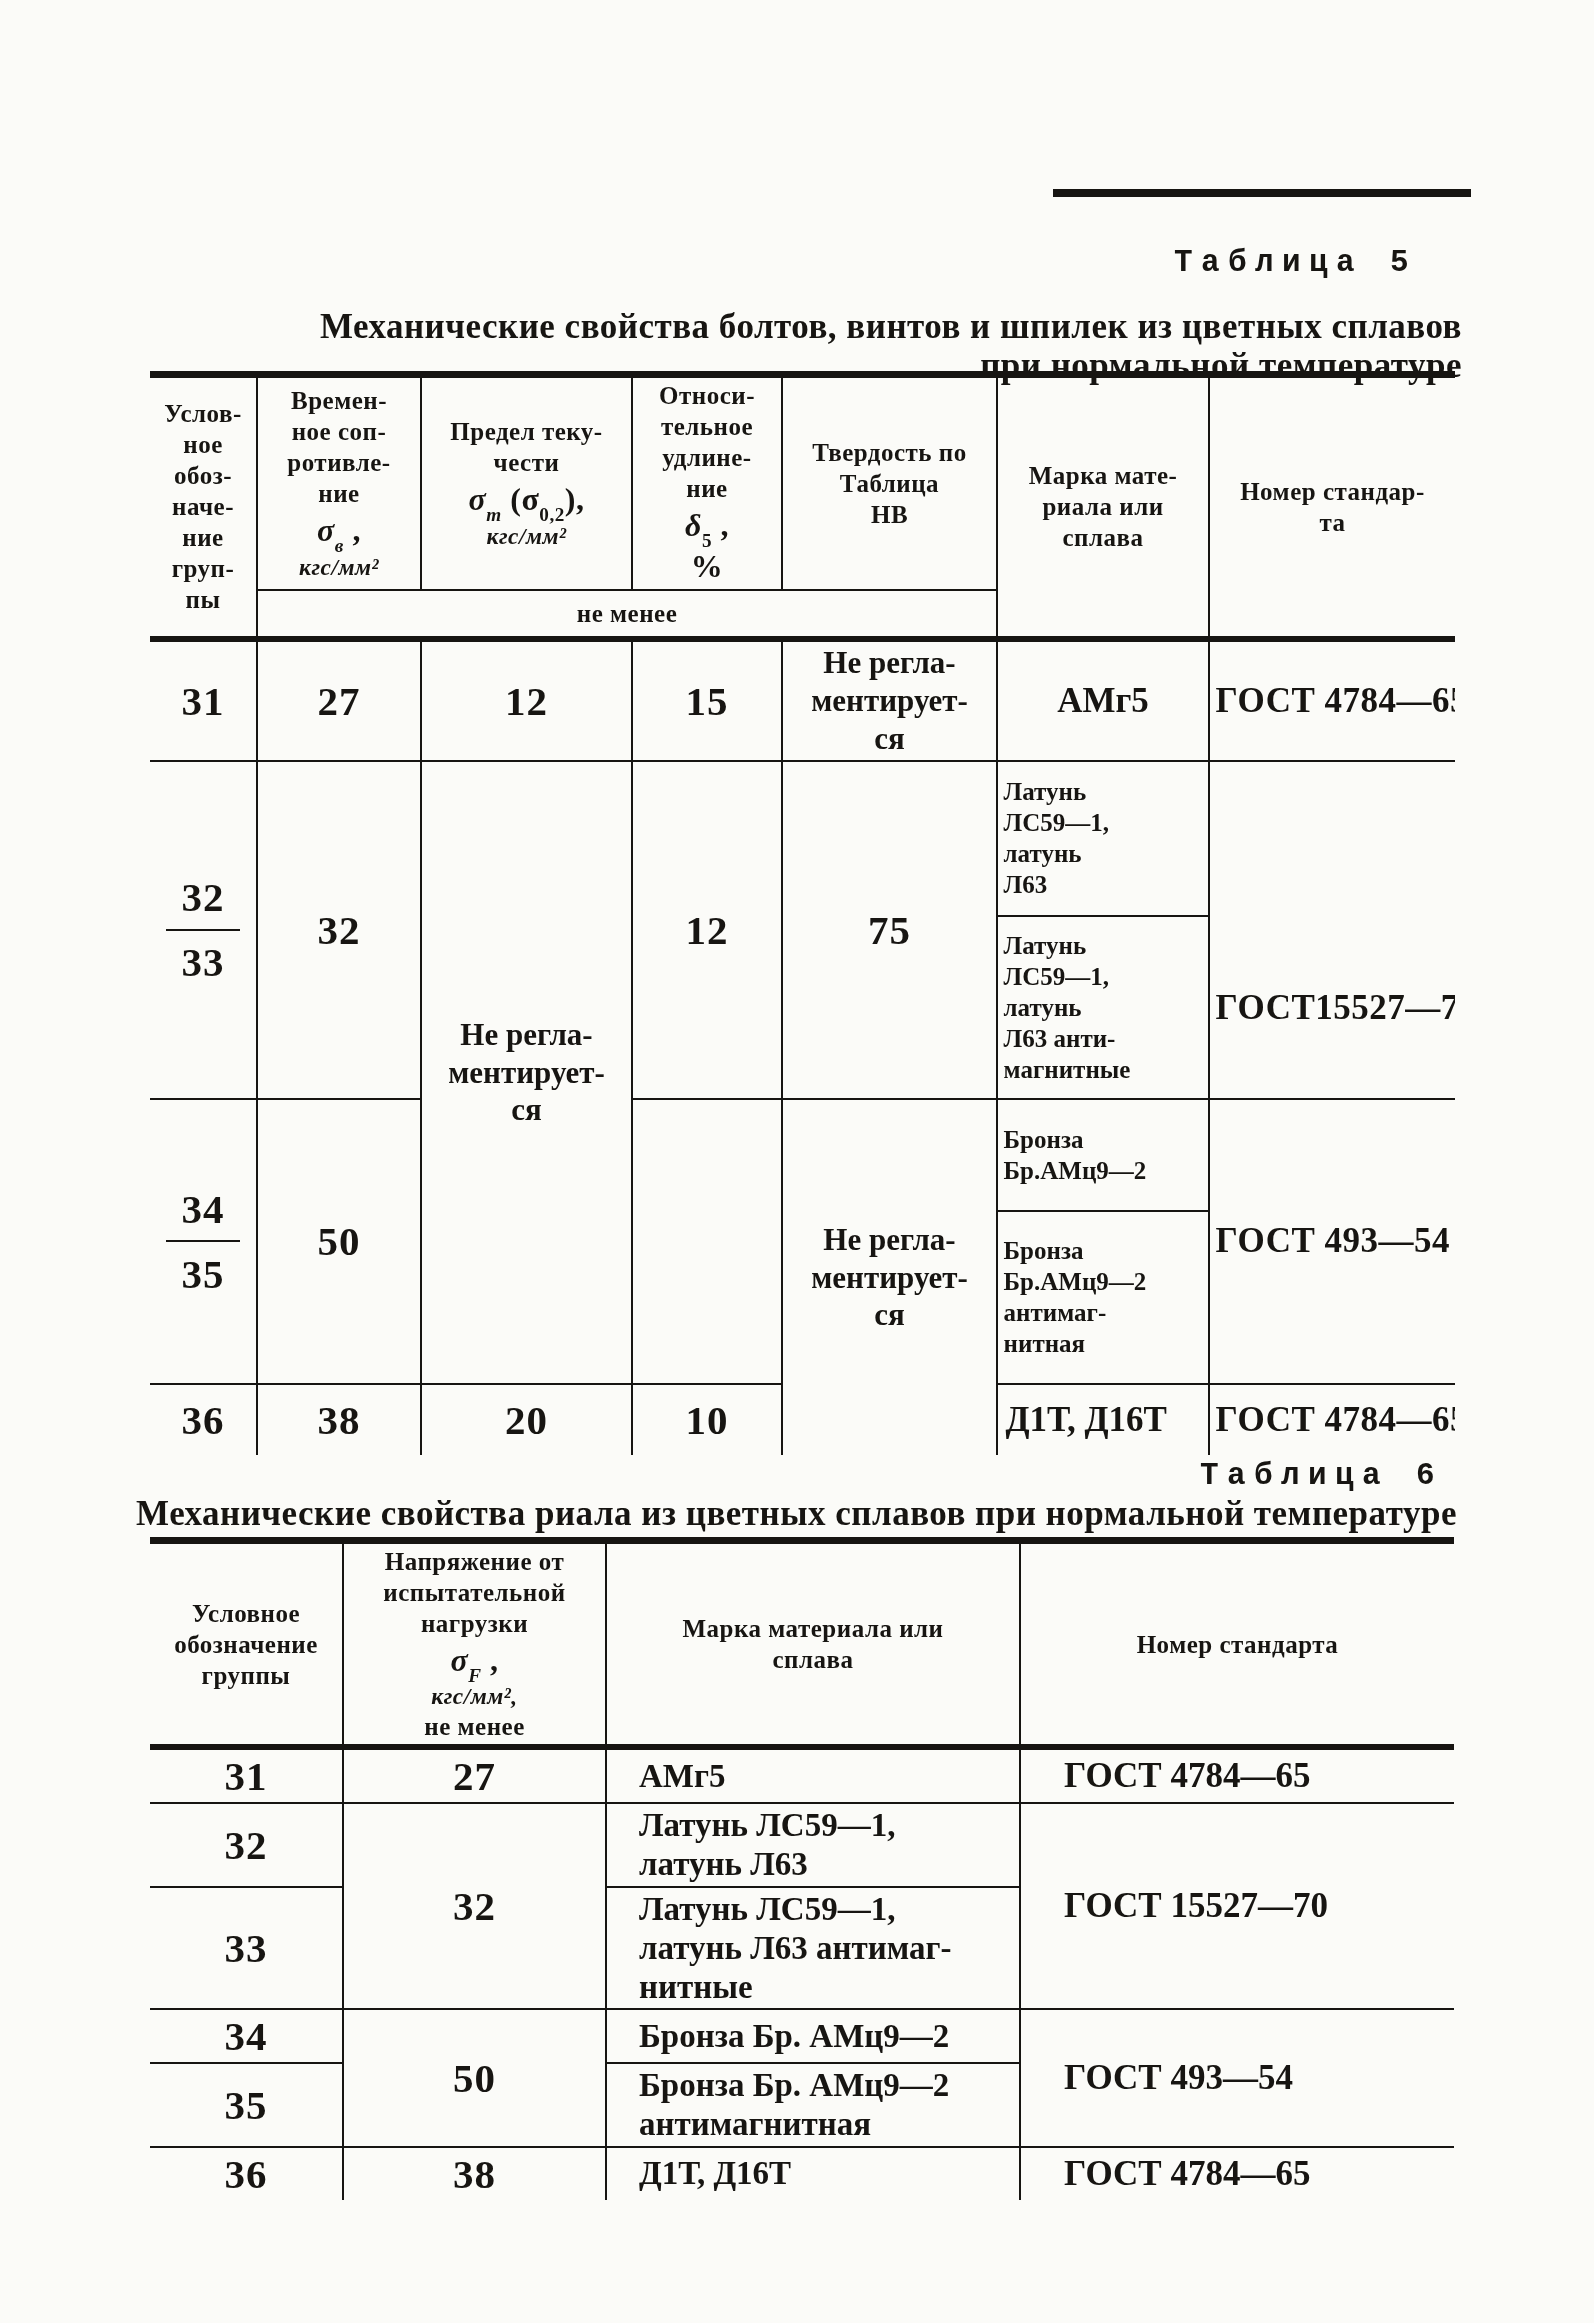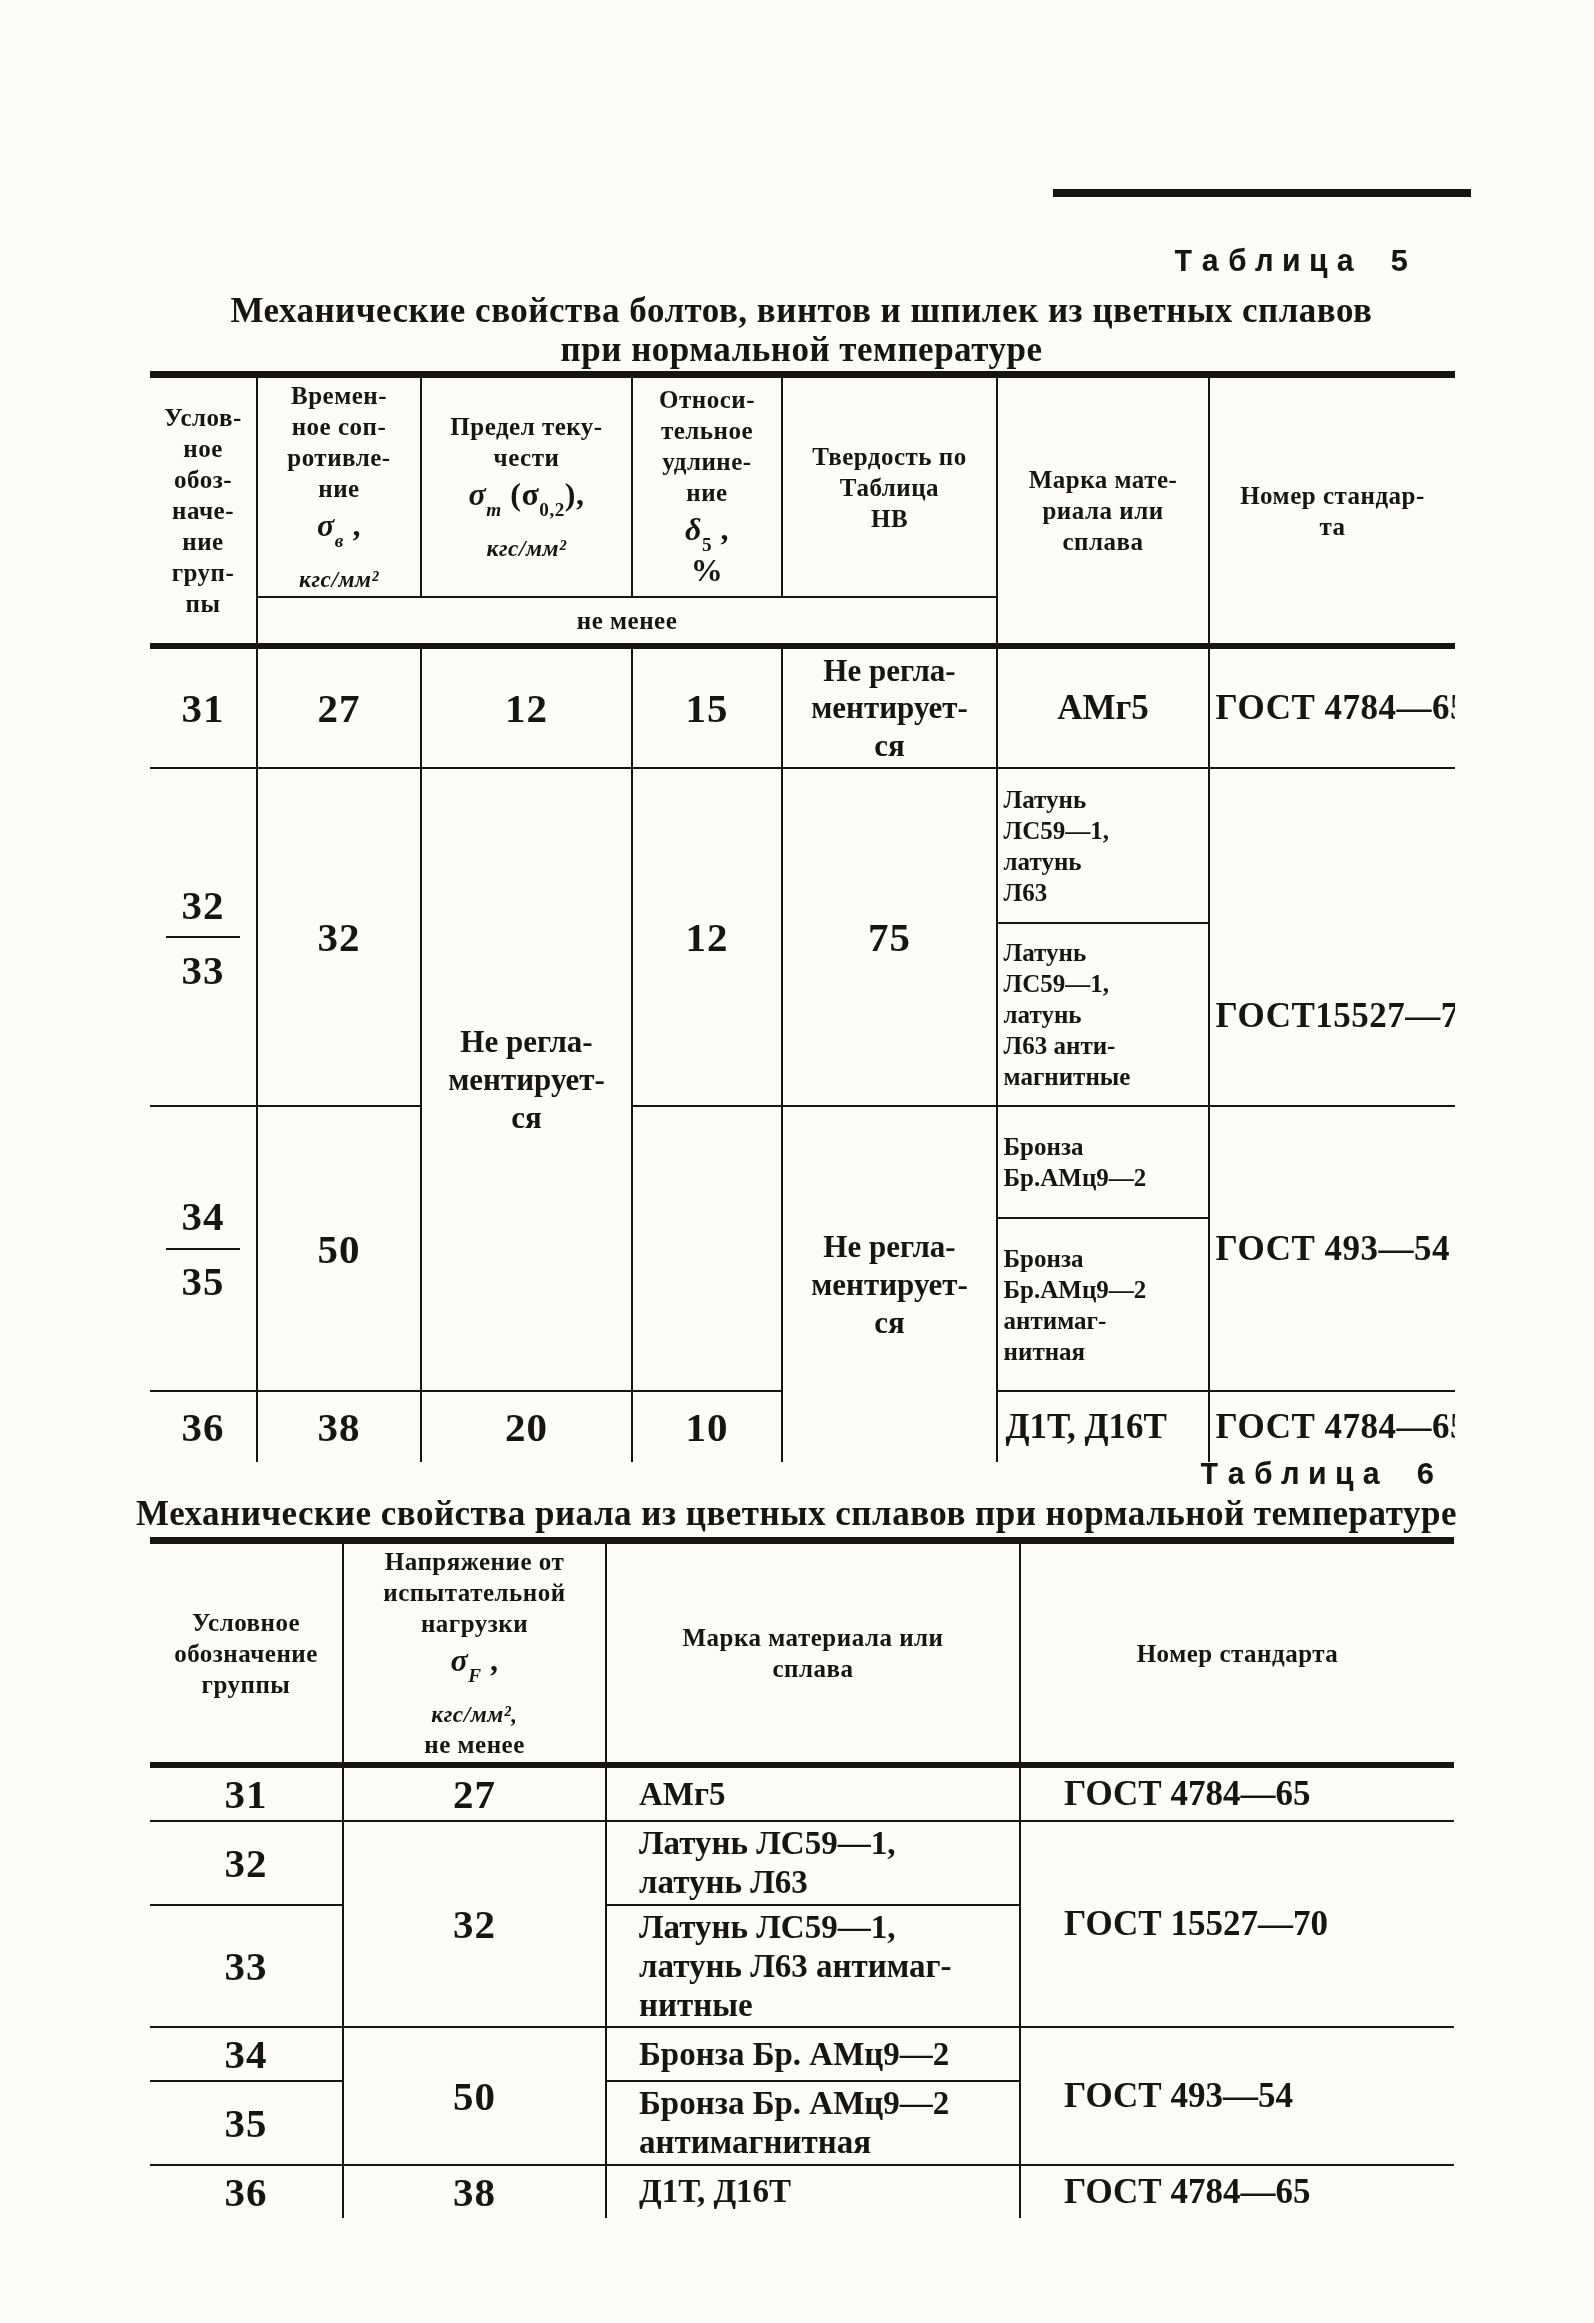--- a/index.html
+++ b/index.html
@@ -10,42 +10,42 @@
   }
   
   .doc-head{position:absolute;top:141px;left:1053px;width:416px;display:flex;
     justify-content:space-between;font-size:39px;font-weight:700;letter-spacing:1.9px;}
   .head-rule{position:absolute;top:189px;left:1053px;width:418px;height:7.5px;background:#171512;}
   .tbl-label{position:absolute;font-size:31px;font-weight:600;letter-spacing:8.4px;white-space:nowrap;font-family:Liberation Mono, monospace;}
   .t5-label{top:245px;right:178px;}
   .t6-label{top:1458px;right:152px;}
   .tbl-title{position:absolute;text-align:center;font-size:35px;font-weight:700;
     line-height:1.1;white-space:pre-line;letter-spacing:0.5px;}
-  .t5-title{top:292px;left:141px;width:1321px;}
+  .t5-title{top:308px;left:141px;width:1321px;text-align:right;}
   .t6-title{top:1495px;left:103px;width:1387px;}
   
   table{border-collapse:collapse;table-layout:fixed;position:absolute;left:150px;
     border-top:7.5px solid #171512;}
   .t5{top:371px;width:1304px;}
   .t6{top:1537px;width:1304px;}
   td{padding:1.9px 5.6px;vertical-align:middle;text-align:center;font-weight:700;overflow:hidden;}
   .bR{border-right:2.8px solid #171512;}
   .bB{border-bottom:2.8px solid #171512;}
   .bBth{border-bottom:6.6px solid #171512;}
   .hc{font-size:25px;line-height:1.24;font-weight:700;letter-spacing:0.5px;}
   .ml{white-space:pre-line;}
   .val{font-size:41px;letter-spacing:0.9px;}
   .txt{font-size:31px;line-height:1.22;margin-top:40px;}
   .std{font-size:35px;white-space:nowrap;letter-spacing:0.5px;}
   .mat{font-size:25px;line-height:1.24;text-align:left;}
   .matl{font-size:33px;line-height:1.18;text-align:left;padding-left:32px;}
   .stdl{font-size:35px;text-align:left;padding-left:43px;white-space:nowrap;}
   .it{font-style:italic;}
   sub{font-size:0.6em;vertical-align:-0.55em;line-height:0;}
-  .units{font-size:23.4px;font-style:italic;font-weight:700;margin-top:20px;}
+  .units{font-size:23.4px;font-style:italic;font-weight:700;margin-top:2px;}
   .symrow{font-size:32px;margin-top:1.9px;}
   .frac-bar{height:0;border-top:2.8px solid #171512;width:78%;margin:7.5px auto;}
   .pad-low{padding-top:159px;}
   .nm{font-size:25px;font-weight:700;}
 </style>
 </head>
 <body>
 
 <div class="page">
 

